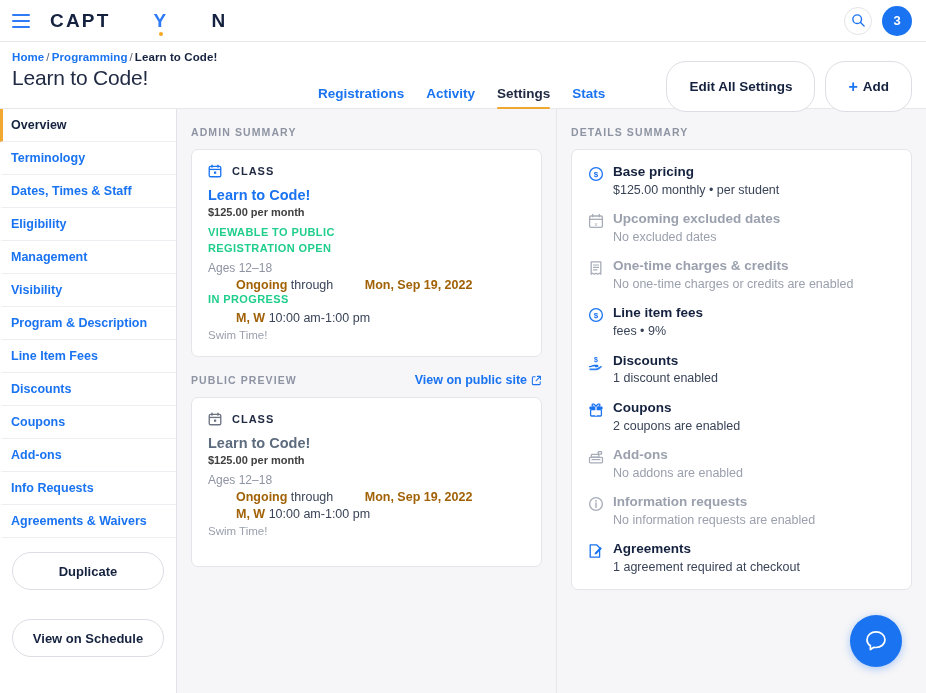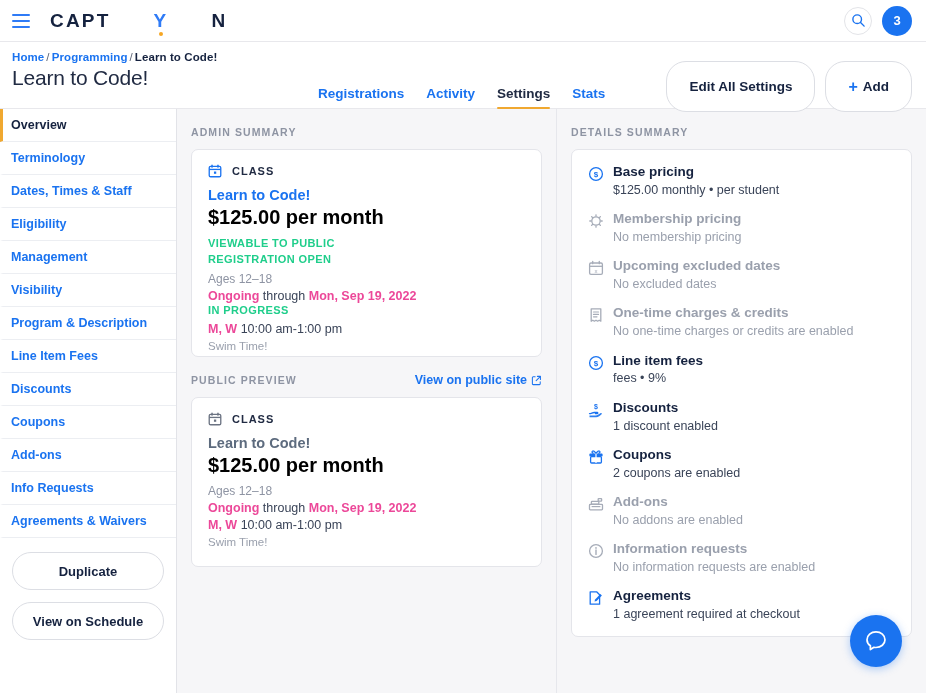--- a/index.html
+++ b/index.html
@@ -106,21 +106,21 @@
     display: flex; align-items: center;
     padding-left: 8px;
     font-size: 12.5px; font-weight: bold; color: #1a73f0;
     border-bottom: 1px solid #eceef2;
     border-left: 3px solid transparent;
     cursor: pointer; white-space: nowrap;
   }
   .side-item.active { color: #15223f; border-left-color: #f0a830; }
   .side-bottom { padding: 14px 12px 0 12px; background: #fff; flex: 1; }
   .side-btn {
-    width: 100%; height: 38px; margin-bottom: 12px;
+    width: 100%; height: 38px; margin-bottom: 29px;
     border: 1px solid #dcdee4; background: #fff; border-radius: 20px;
     font-size: 13px; font-weight: bold; color: #15223f;
     cursor: pointer; font-family: "Liberation Sans", sans-serif;
   }
 
   
   .main {
     flex: 1; display: flex; gap: 0;
     background: #f6f6f8;
     overflow: hidden;
@@ -144,25 +144,25 @@
     background: #fff; border: 1px solid #e4e5ea; border-radius: 7px;
     padding: 14px 16px 16px 16px;
   }
   .card-tag {
     display: flex; align-items: center; gap: 10px;
     font-size: 11px; font-weight: bold; letter-spacing: 1px;
     color: #212b43; margin-bottom: 9px;
   }
   .card-title { font-size: 14.5px; font-weight: bold; color: #1a73f0; margin-bottom: 3px; }
   .card-title.muted { color: #5d6b7e; }
-  .card-price { font-size: 20px; font-weight: bold; color: #000000; margin-bottom: 7px; }
+  .card-price { font-size: 11px; font-weight: bold; color: #404040; margin-bottom: 7px; }
   .status-green { font-size: 11px; font-weight: bold; letter-spacing: .4px; color: #1fce8b; line-height: 1.45; }
   .card-muted { font-size: 12px; color: #8e94a3; margin-top: 4px; }
   .card-line { font-size: 12.5px; color: #3a4458; margin-top: 3px; }
-  .card-line b { color: #ec4899; font-weight: bold; }
+  .card-line b { color: #a16207; font-weight: bold; margin-left: 28px; }
   .card-foot { font-size: 11.5px; color: #9aa0ad; margin-top: 4px; }
   .admin-card { height: 208px; }
   .preview-card { height: 170px; }
   .details-card { padding: 14px 16px 14px 16px; }
 
   
   .detail-row { display: flex; gap: 9px; margin-bottom: 13px; }
   .detail-row:last-child { margin-bottom: 0; }
   .detail-ico { width: 16px; min-width: 16px; padding-top: 2px; }
   .detail-title { font-size: 13.5px; font-weight: bold; color: #15223f; line-height: 1.25; }
@@ -328,41 +328,20 @@
                 <circle cx="8" cy="8" r="6.4" fill="none" stroke="#1a73f0" stroke-width="1.3"></circle>
                 <text x="8" y="11.4" font-size="8" font-weight="bold" fill="#1a73f0" text-anchor="middle" font-family="Liberation Sans, sans-serif">$</text>
               </svg>
             </div>
             <div>
               <div class="detail-title">Base pricing</div>
               <div class="detail-sub">$125.00 monthly • per student</div>
             </div>
           </div>
 
-          <div class="detail-row off">
-            <div class="detail-ico">
-              <svg width="16" height="16" viewBox="0 0 16 16">
-                <circle cx="8" cy="8" r="4.2" fill="none" stroke="#a6acb8" stroke-width="1.3"></circle>
-                <g stroke="#a6acb8" stroke-width="1.3" stroke-linecap="round">
-                  <line x1="8" y1="1.8" x2="8" y2="3.1"></line>
-                    <line x1="8" y1="12.9" x2="8" y2="14.2"></line>
-                  <line x1="1.8" y1="8" x2="3.1" y2="8"></line>
-                    <line x1="12.9" y1="8" x2="14.2" y2="8"></line>
-                  <line x1="3.6" y1="3.6" x2="4.5" y2="4.5"></line>
-                    <line x1="11.5" y1="11.5" x2="12.4" y2="12.4"></line>
-                  <line x1="12.4" y1="3.6" x2="11.5" y2="4.5"></line>
-                    <line x1="4.5" y1="11.5" x2="3.6" y2="12.4"></line>
-                </g>
-              </svg>
-            </div>
-            <div>
-              <div class="detail-title">Membership pricing</div>
-              <div class="detail-sub">No membership pricing</div>
-            </div>
-          </div>
 
           <div class="detail-row off">
             <div class="detail-ico">
               <svg width="16" height="16" viewBox="0 0 16 16">
                 <rect x="1.6" y="3" width="12.8" height="11.4" rx="1.4" fill="none" stroke="#a6acb8" stroke-width="1.3"></rect>
                 <line x1="1.6" y1="6.3" x2="14.4" y2="6.3" stroke="#a6acb8" stroke-width="1.3"></line>
                 <line x1="4.7" y1="1.5" x2="4.7" y2="3.7" stroke="#a6acb8" stroke-width="1.3" stroke-linecap="round"></line>
                 <line x1="11.3" y1="1.5" x2="11.3" y2="3.7" stroke="#a6acb8" stroke-width="1.3" stroke-linecap="round"></line>
                 <text x="8" y="12.6" font-size="6" fill="#a6acb8" text-anchor="middle" font-family="Liberation Sans, sans-serif">x</text>
               </svg>

